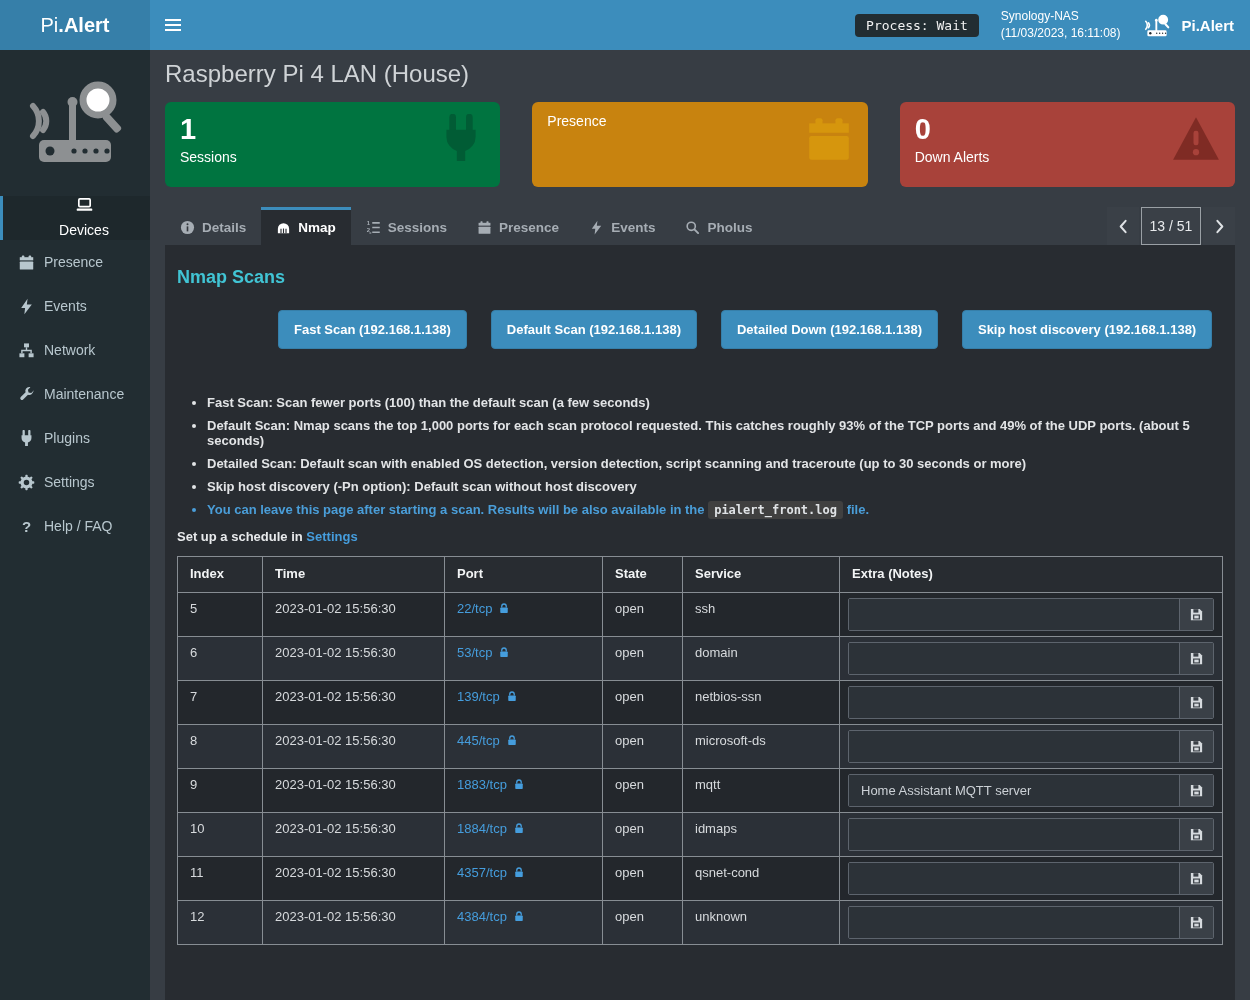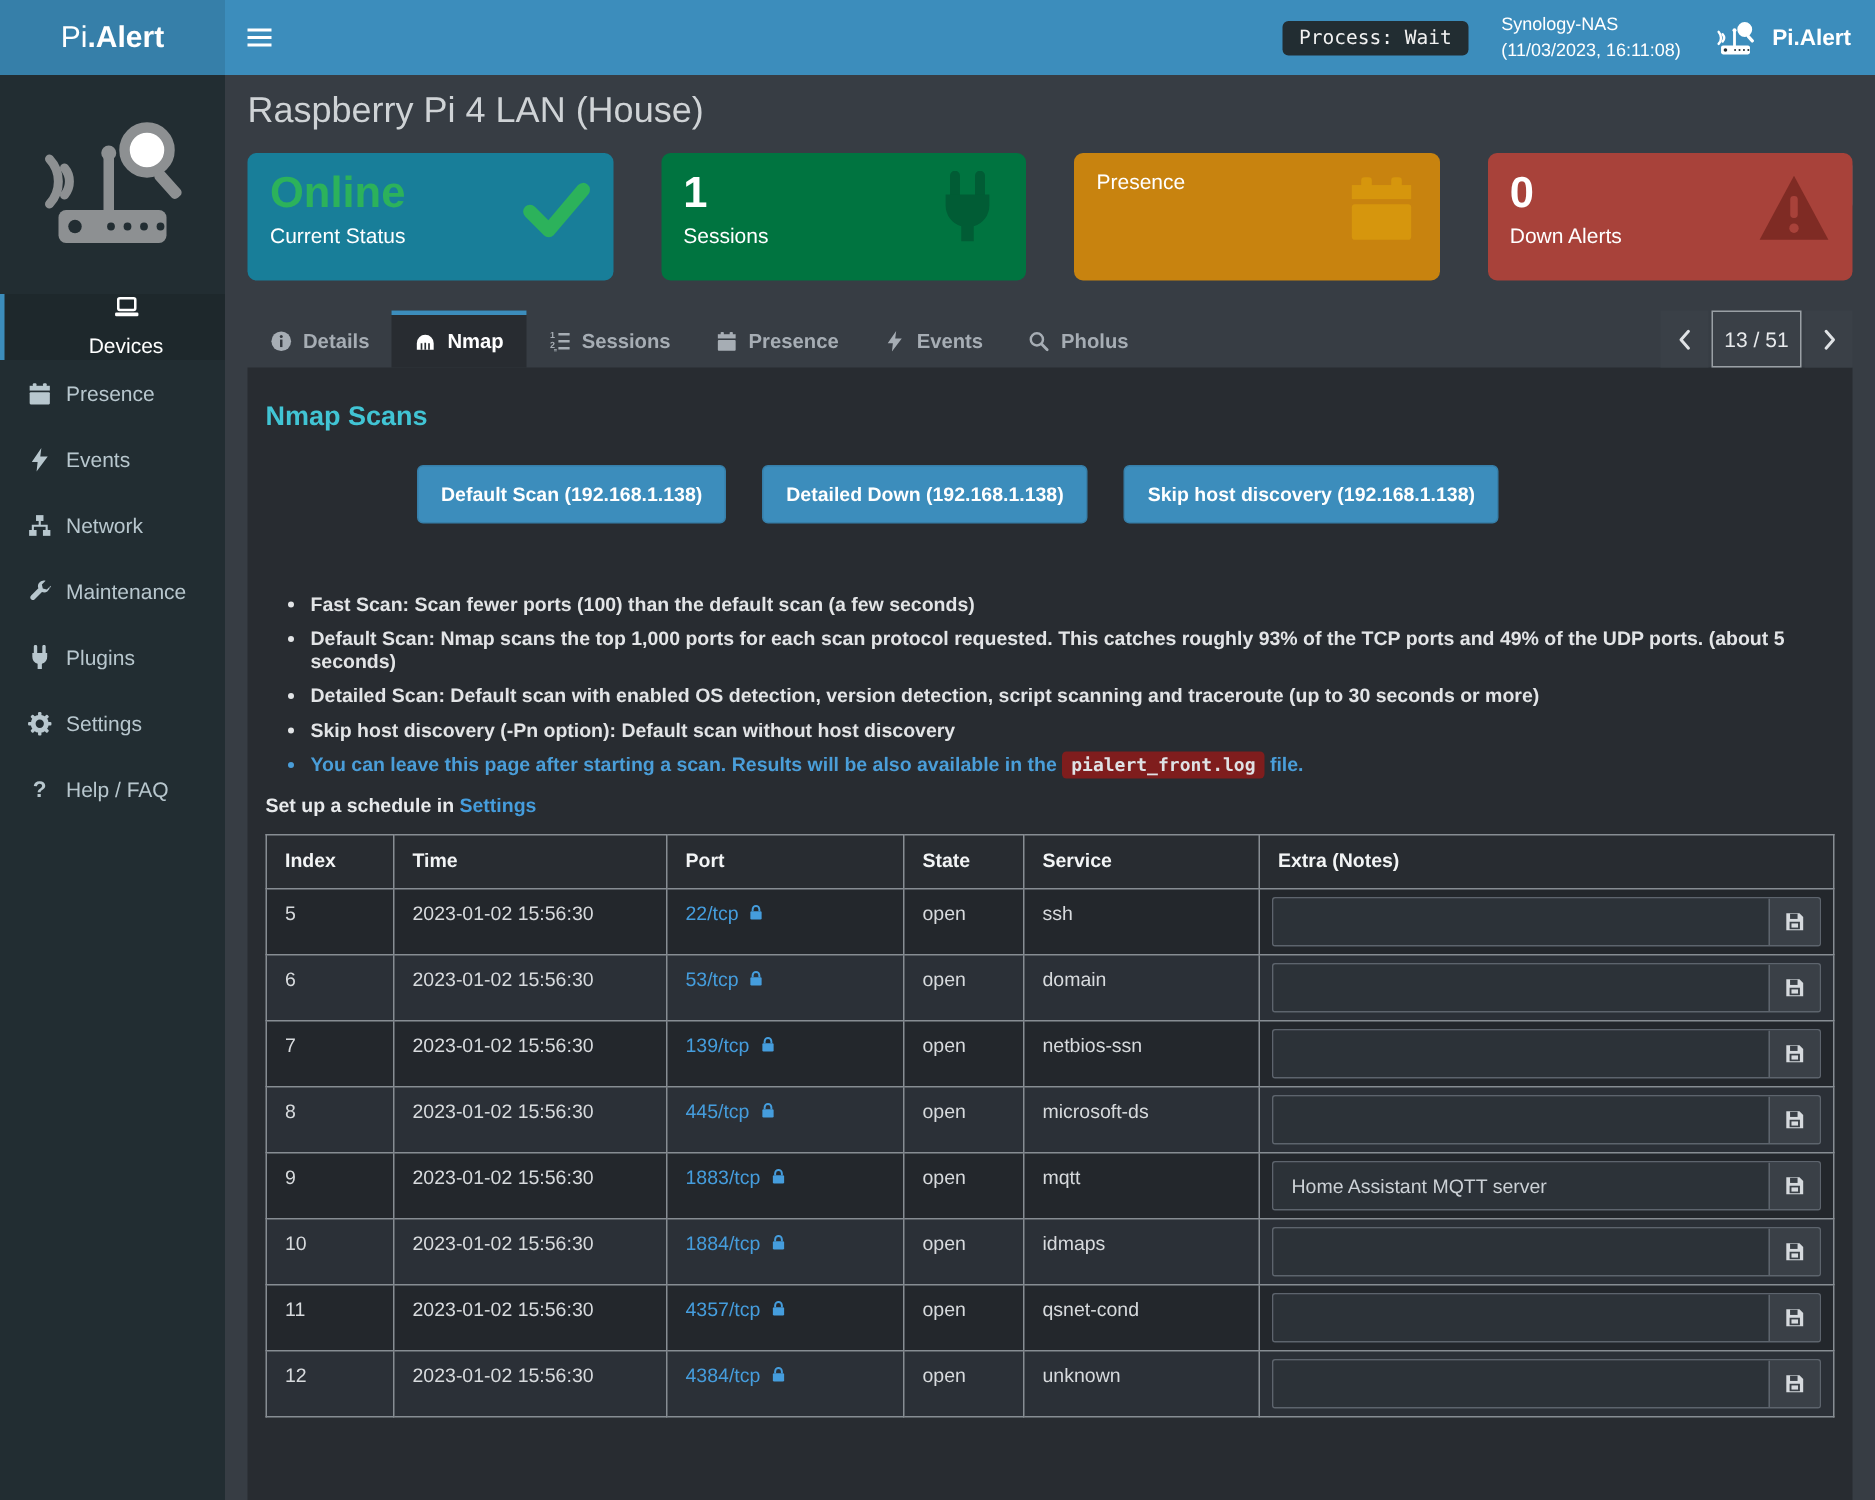--- a/index.html
+++ b/index.html
@@ -71,21 +71,21 @@
   .panel { background:#282c31; padding:12px 12px 40px; min-height:760px; }
   .section-title { color:#41c4d4; font-size:18px; font-weight:700; margin:10px 0 0; }
   .scan-buttons { display:flex; gap:24px; margin:22px 0 0 101px; }
   .scan-btn { background:#3c8dbc; border:1px solid #367fa9; color:#fff; font-size:13px;
     font-weight:600; padding:11px 15px; border-radius:4px; cursor:pointer;
     font-family:"Liberation Sans", sans-serif; }
   .bullets { margin:46px 0 0 30px; }
   .bullets li { color:#e2e4e6; font-size:13px; font-weight:600; margin:8px 0; }
   .bullets li.link-li { color:#4a9ed9; }
   .inline-code { font-family:"DejaVu Sans Mono", monospace; font-size:12px;
-    background:#7f1d1d; color:#dfe2e5; padding:2px 6px; border-radius:3px; }
+    background:#404040; color:#dfe2e5; padding:2px 6px; border-radius:3px; }
 
   .sched-title { color:#ccd0d3; font-size:24px; font-weight:400; margin-top:46px; }
   .sched-sub { color:#e8eaec; font-size:13px; font-weight:700; margin:12px 0 12px; }
   .sched-sub a { color:#459ddd; text-decoration:none; cursor:pointer; font-weight:600; }
 
   
   table.results { border-collapse:collapse; width:100%; table-layout:fixed; }
   .results th, .results td { border:1px solid #878d93; text-align:left;
     vertical-align:top; }
   .results th { color:#f2f4f5; font-size:13px; font-weight:700; padding:9px 12px; height:36px; }
@@ -306,27 +306,20 @@
 <main class="content" style="margin-top:50px; position:relative;">
   <h1 class="page-title">Raspberry Pi 4 LAN (House)</h1>
   <div class="period-select">
     <span>Today</span>
     <svg width="13" height="13" viewBox="0 0 24 24">
         <use href="#i-chevD"></use>
       </svg>
   </div>
 
   <div class="cards">
-    <div class="card card1">
-      <div class="big">Online</div>
-      <div class="lbl">Current Status</div>
-      <svg class="cicon" viewBox="0 0 24 24" style="color:#2cb25b">
-          <use href="#i-check"></use>
-        </svg>
-    </div>
     <div class="card card2">
       <div class="big">1</div>
       <div class="lbl">Sessions</div>
       <svg class="cicon" viewBox="0 0 24 24" style="color:#015c35">
           <use href="#i-plug"></use>
         </svg>
     </div>
     <div class="card card3">
       <div class="lbl">Presence</div>
       <svg class="cicon" viewBox="0 0 24 24" style="color:#d6960d">
@@ -403,20 +396,21 @@
             <use href="#i-chevR"></use>
           </svg>
         </button>
     </div>
   </div>
 
   <section class="panel">
     <h2 class="section-title">Nmap Scans</h2>
 
     <div class="scan-buttons">
+      <button class="scan-btn">Fast Scan (192.168.1.138)</button>
       <button class="scan-btn">Default Scan (192.168.1.138)</button>
       <button class="scan-btn">Detailed Down (192.168.1.138)</button>
       <button class="scan-btn">Skip host discovery (192.168.1.138)</button>
     </div>
 
     <ul class="bullets">
       <li>Fast Scan: Scan fewer ports (100) than the default scan (a few seconds)</li>
       <li>Default Scan: Nmap scans the top 1,000 ports for each scan protocol requested. This catches roughly 93% of the TCP ports and 49% of the UDP ports. (about 5 seconds)</li>
       <li>Detailed Scan: Default scan with enabled OS detection, version detection, script scanning and traceroute (up to 30 seconds or more)</li>
       <li>Skip host discovery (-Pn option): Default scan without host discovery</li>

